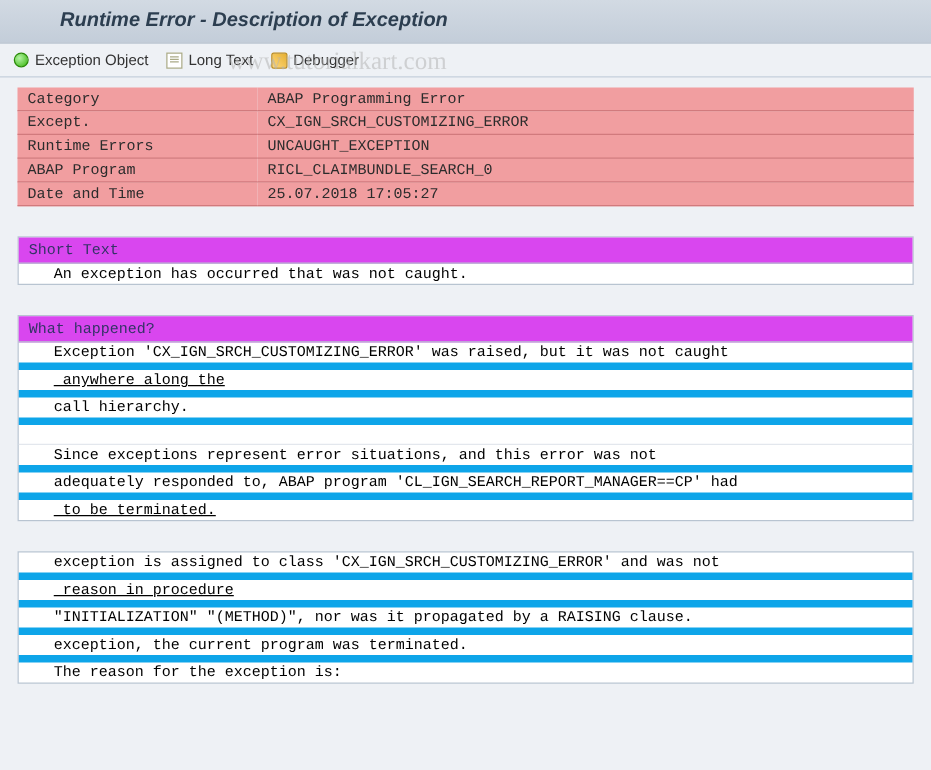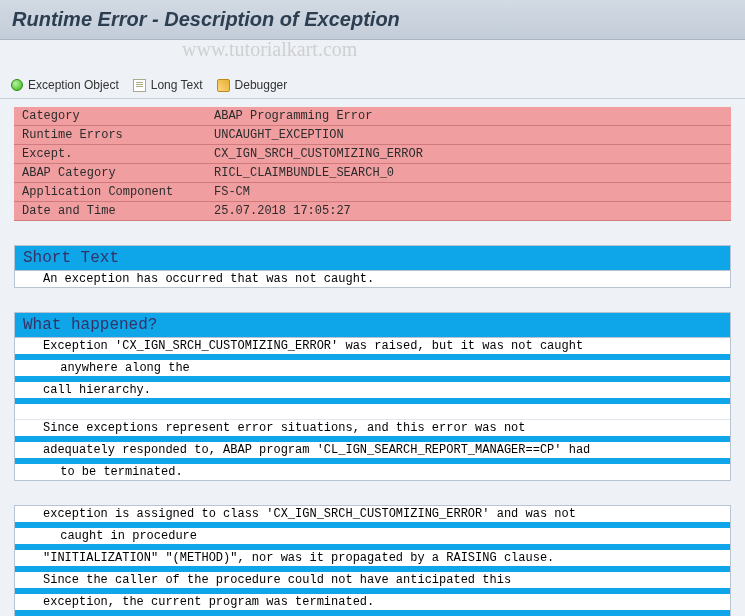--- a/index.html
+++ b/index.html
@@ -10,41 +10,41 @@
       color: #333;
       width: 745px;
       position: relative;
     }
     .header {
       background: linear-gradient(to bottom, #d2dae3, #c3cdd9);
       padding: 8px 12px;
       border-bottom: 1px solid #a9b5c4;
     }
     .header h1 {
-      font-size: 20px;
+      font-size: 16px;
       font-weight: bold;
       font-style: italic;
       color: #2c3e50;
+      margin-left: 36px;
     }
     .toolbar {
       background: #eef1f5;
       padding: 6px 10px;
       border-bottom: 1px solid #c5d0dc;
       display: flex;
       align-items: center;
       gap: 14px;
     }
     .toolbar-item {
       display: flex;
       align-items: flex-start;
       gap: 4px;
       font-size: 12px;
       color: #333;
       cursor: pointer;
-      margin-top: 32px;
     }
     .icon {
       width: 14px;
       height: 14px;
       display: inline-flex;
       align-items: center;
       justify-content: center;
     }
     .icon-green-circle {
       width: 12px;
@@ -105,39 +105,39 @@
       border-bottom: 1px solid #d17a7d;
       color: #2c2c2c;
     }
     .category-table td.label { width: 192px; }
     .section-block {
       margin-top: 24px;
       border: 1px solid #b8c4d1;
       background: #fff;
     }
     .section-title {
-      background: #0ea5e9;
+      background: #d946ef;
       color: #336;
       font-family: "Courier New", monospace;
-      font-size: 16px;
+      font-size: 12px;
       padding: 3px 8px;
       border-bottom: 1px solid #b8c4d1;
     }
     .section-body {
       font-family: "Courier New", monospace;
       font-size: 12px;
       color: #000000;
     }
     .section-body .line {
       padding: 1px 0 1px 28px;
       border-bottom: 6px solid #0ea5e9;
       min-height: 16px;
       white-space: pre;
     }
-    .section-body .line.indent2 { padding-left: 38px; }
+    .section-body .line.indent2 { padding-left: 28px; text-decoration: underline; }
     .section-body .line-empty {
       height: 16px;
       border-bottom: 1px solid #e3e7ed;
     }
     .section-body .line:last-child { border-bottom: none; }
   </style>
 </head>
 <body>
 
 <div class="header">
@@ -169,34 +169,30 @@
 
 <div class="content-pad">
 
   <table class="category-table">
     <tbody>
         <tr>
       <td class="label">Category</td>
       <td>ABAP Programming Error</td>
     </tr>
     <tr>
+      <td class="label">Except.</td>
+      <td>CX_IGN_SRCH_CUSTOMIZING_ERROR</td>
+    </tr>
+    <tr>
       <td class="label">Runtime Errors</td>
       <td>UNCAUGHT_EXCEPTION</td>
     </tr>
     <tr>
-      <td class="label">Except.</td>
-      <td>CX_IGN_SRCH_CUSTOMIZING_ERROR</td>
-    </tr>
-    <tr>
-      <td class="label">ABAP Category</td>
+      <td class="label">ABAP Program</td>
       <td>RICL_CLAIMBUNDLE_SEARCH_0</td>
-    </tr>
-    <tr>
-      <td class="label">Application Component</td>
-      <td>FS-CM</td>
     </tr>
     <tr>
       <td class="label">Date and Time</td>
       <td>25.07.2018 17:05:27</td>
     </tr>
   </tbody>
     </table>
 
   <div class="section-block">
     <div class="section-title">Short Text</div>
@@ -214,21 +210,20 @@
       <div class="line-empty"></div>
       <div class="line">Since exceptions represent error situations, and this error was not</div>
       <div class="line">adequately responded to, ABAP program 'CL_IGN_SEARCH_REPORT_MANAGER==CP' had</div>
       <div class="line indent2"> to be terminated.</div>
     </div>
   </div>
 
   <div class="section-block">
     <div class="section-body">
       <div class="line">exception is assigned to class 'CX_IGN_SRCH_CUSTOMIZING_ERROR' and was not</div>
-      <div class="line indent2"> caught in procedure</div>
+      <div class="line indent2"> reason in procedure</div>
       <div class="line">"INITIALIZATION" "(METHOD)", nor was it propagated by a RAISING clause.</div>
-      <div class="line">Since the caller of the procedure could not have anticipated this</div>
       <div class="line">exception, the current program was terminated.</div>
       <div class="line">The reason for the exception is:</div>
     </div>
   </div>
 
 </div>
 
 </body></html>

